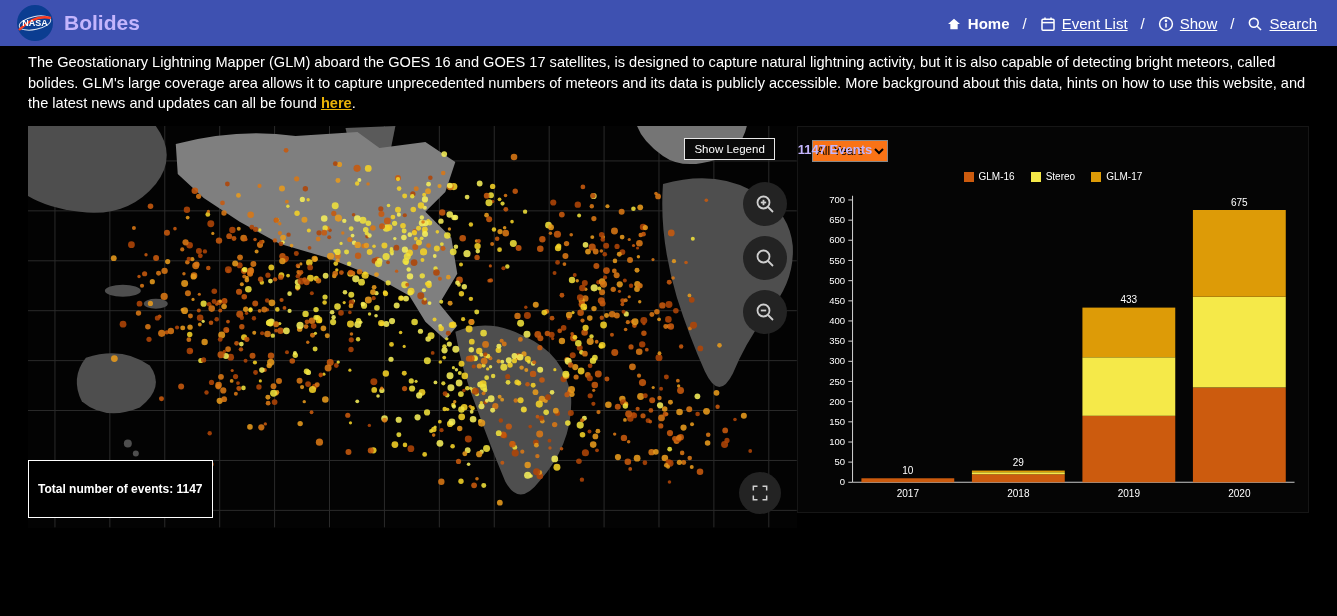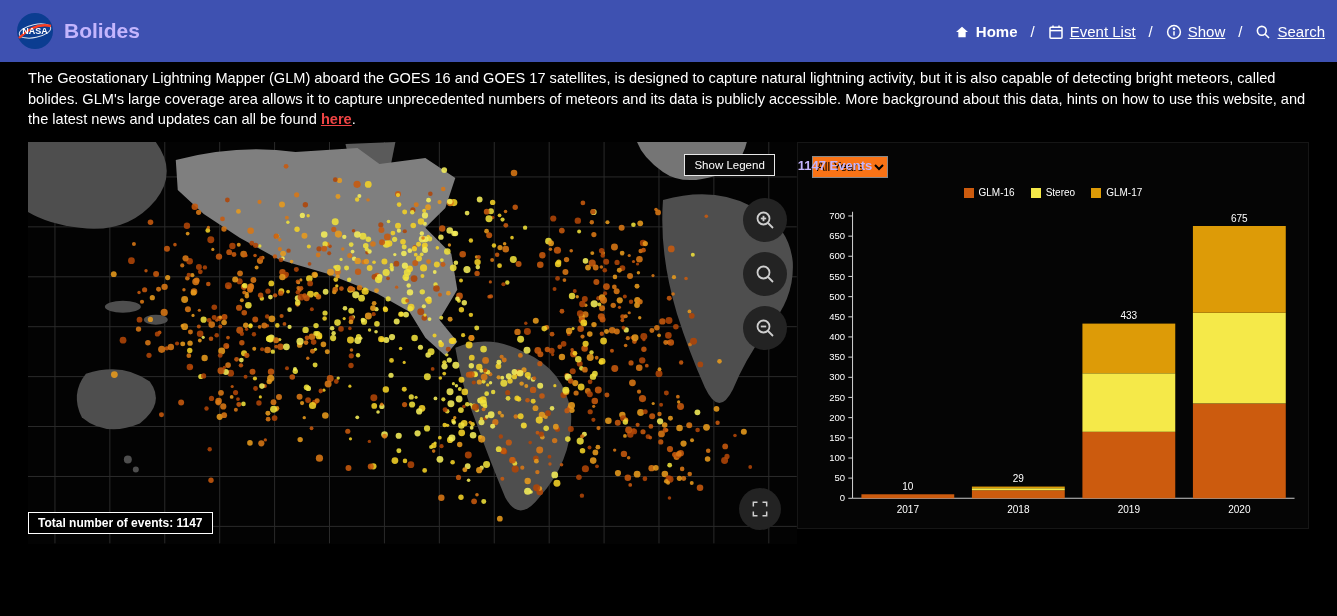--- a/index.html
+++ b/index.html
@@ -1,55 +1,55 @@
 <!DOCTYPE html>
 <html><head>
 <meta charset="utf-8">
 <style>
   *{margin:0;padding:0;box-sizing:border-box}
   html,body{width:1337px;height:616px;background:#000;color:#fff;
     font-family:"Liberation Sans",sans-serif;overflow:hidden}
 
   
-  .navbar{height:62px;background:#3e51b1;display:flex;align-items:center;
-    padding:0 12px 0 16px}
+  .navbar{height:46px;background:#3e51b1;display:flex;align-items:center;
+    padding:0 20px 0 16px}
   .brand{display:flex;align-items:center;gap:10px;cursor:pointer}
   .brand-title{font-size:21px;font-weight:700;color:#c4b5fd}
   .nav-links{margin-left:auto;display:flex;align-items:center;gap:13px;font-size:15px}
   .nav-item{display:flex;align-items:flex-end;gap:6px;color:#fff;text-decoration:none;cursor:pointer}
   .nav-item .label{white-space:nowrap}
   .nav-item.current .label{font-weight:700}
   .nav-item.link .label{text-decoration:underline}
   .sep{color:#fff;font-size:15px}
 
   
   .main{padding:6px 28px 0}
   .page-title{font-size:25px;font-weight:500;margin:16px 0 10px;color:#fff}
   .desc{font-size:14.6px;line-height:1.42;max-width:1286px;color:#fff}
-  .desc a{color:#ef4444;font-weight:bold;text-decoration:underline;cursor:pointer}
+  .desc a{color:#eab308;font-weight:bold;text-decoration:underline;cursor:pointer}
 
   
   .content{display:flex;gap:0;margin-top:12px}
 
   
   .map-panel{position:relative;width:770px;height:402px;background:#030303;overflow:hidden}
   .map-panel svg.map{position:absolute;inset:0}
   .grid line{stroke:#2b2b2b;stroke-width:1}
   .show-legend-btn{position:absolute;top:12px;right:22px;background:#0a0a0a;
     border:1px solid #e8e8e8;color:#fff;font-size:11.5px;padding:4px 9px;
     font-family:inherit;cursor:pointer}
   .zoom-stack{position:absolute;top:56px;right:10px;display:flex;flex-direction:column;gap:10px}
   .round-btn{width:44px;height:44px;border-radius:50%;background:#232323;border:none;
     display:flex;align-items:center;justify-content:center;cursor:pointer}
   .round-btn svg{stroke:#cfcfcf}
   .fullscreen-btn{position:absolute;right:16px;bottom:14px;width:42px;height:42px;
     border-radius:50%;background:#232323;border:none;display:flex;align-items:center;
     justify-content:center;cursor:pointer}
   .total-label{position:absolute;left:0;bottom:10px;background:#000;border:1px solid #fff;
-    color:#fff;font-size:12px;font-weight:700;padding:3px 9px}
+    color:#fff;font-size:12px;font-weight:700;padding:21px 9px}
 
   
   .chart-panel{position:relative;width:513px;height:387px;background:#050505;
     border:1px solid #161616}
   .year-select{position:absolute;top:13px;left:14px;width:76px;height:22px;
     font-size:12px;font-family:inherit;background:#f97316;color:#000;border:1px solid #888}
   .chart-title{position:absolute;top:15px;left:0;right:16px;text-align:left;
     font-size:13px;font-weight:700;color:#c4b5fd}
   .chart-legend{position:absolute;top:44px;left:0;right:0;display:flex;
     justify-content:center;gap:16px;font-size:10px;color:#fff}

